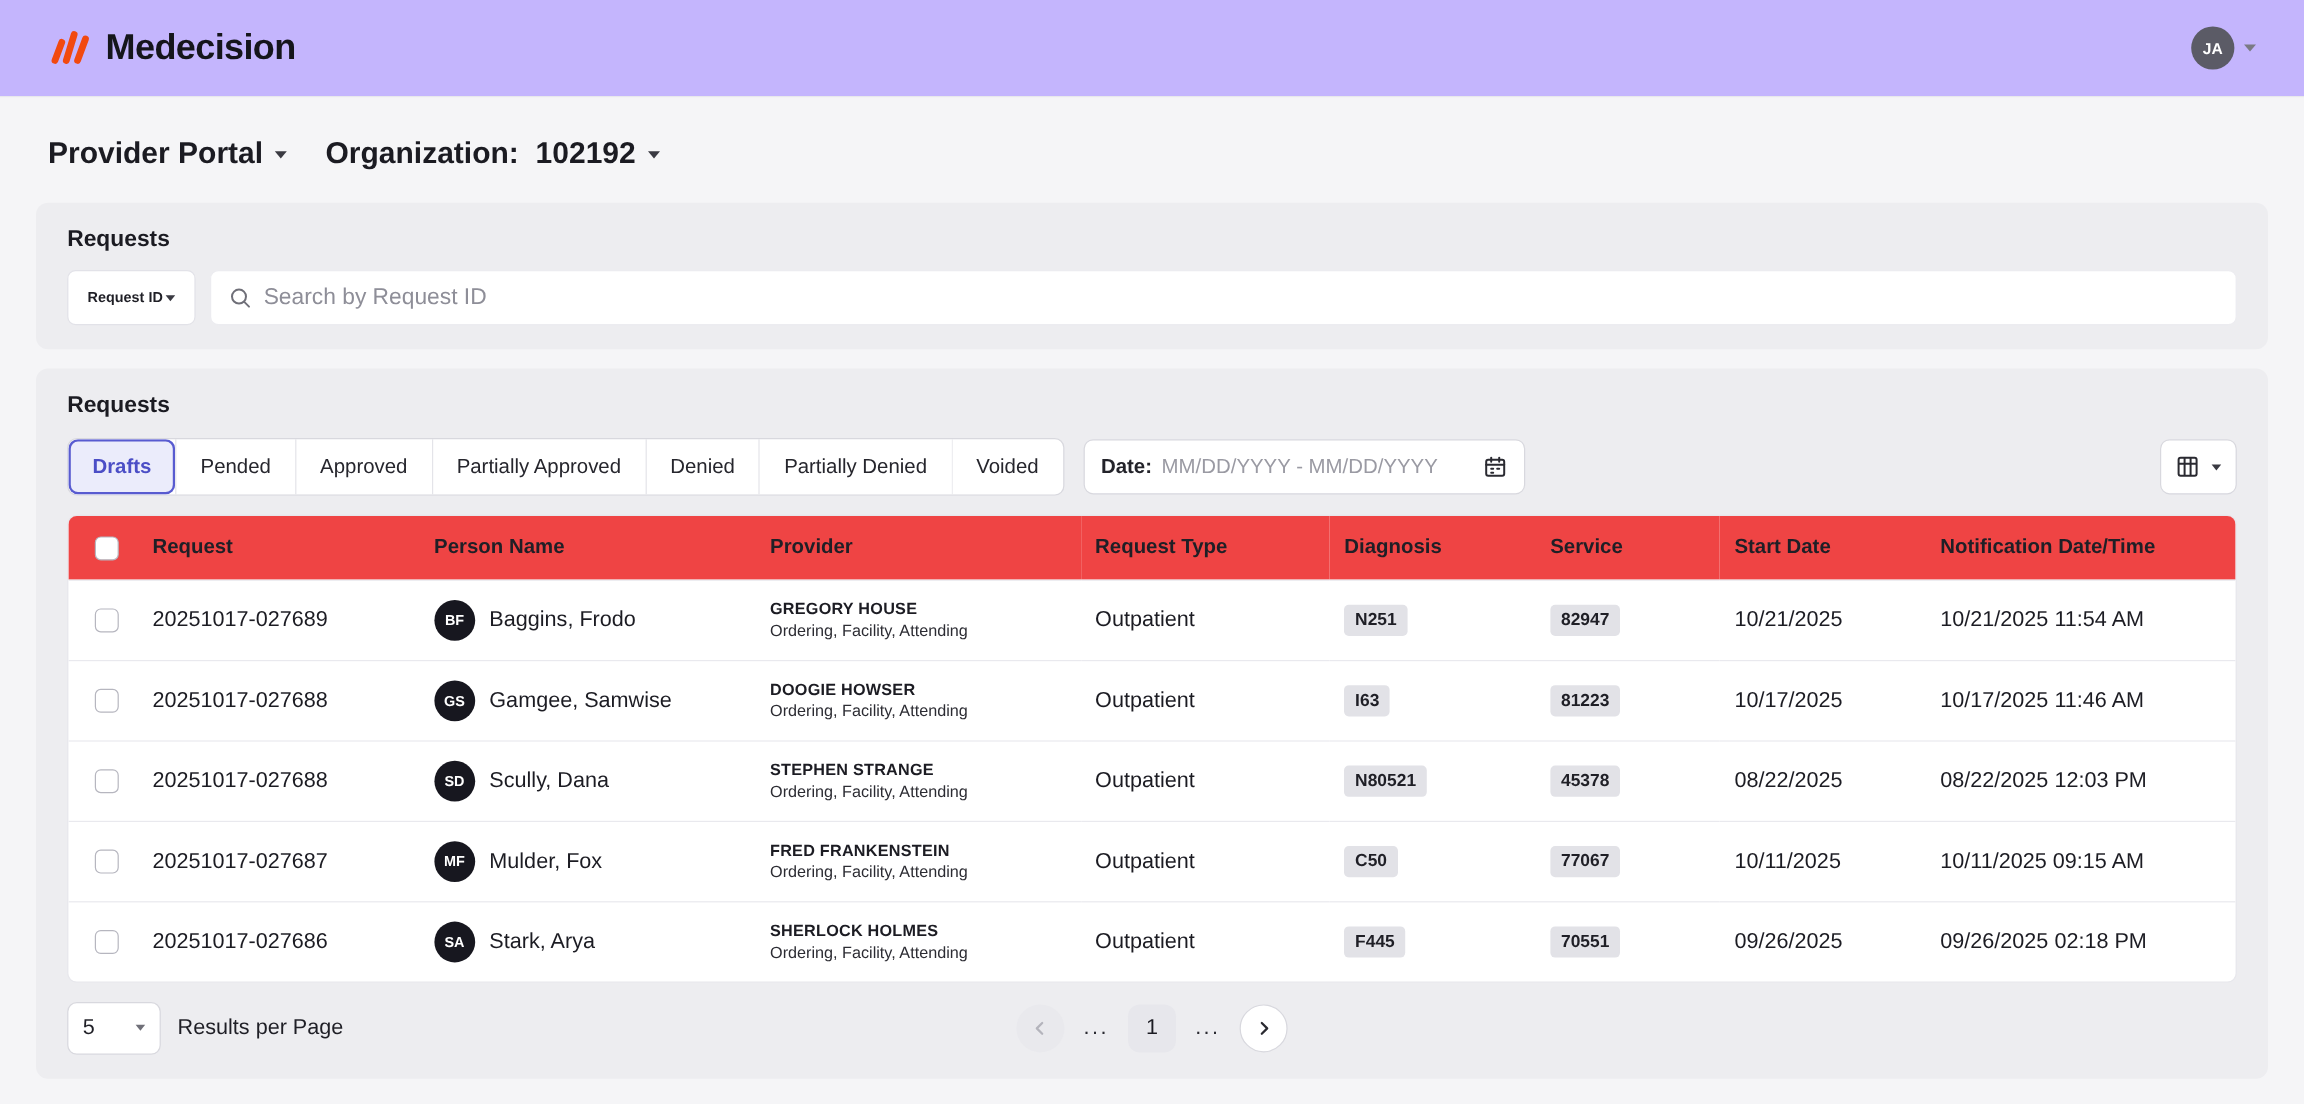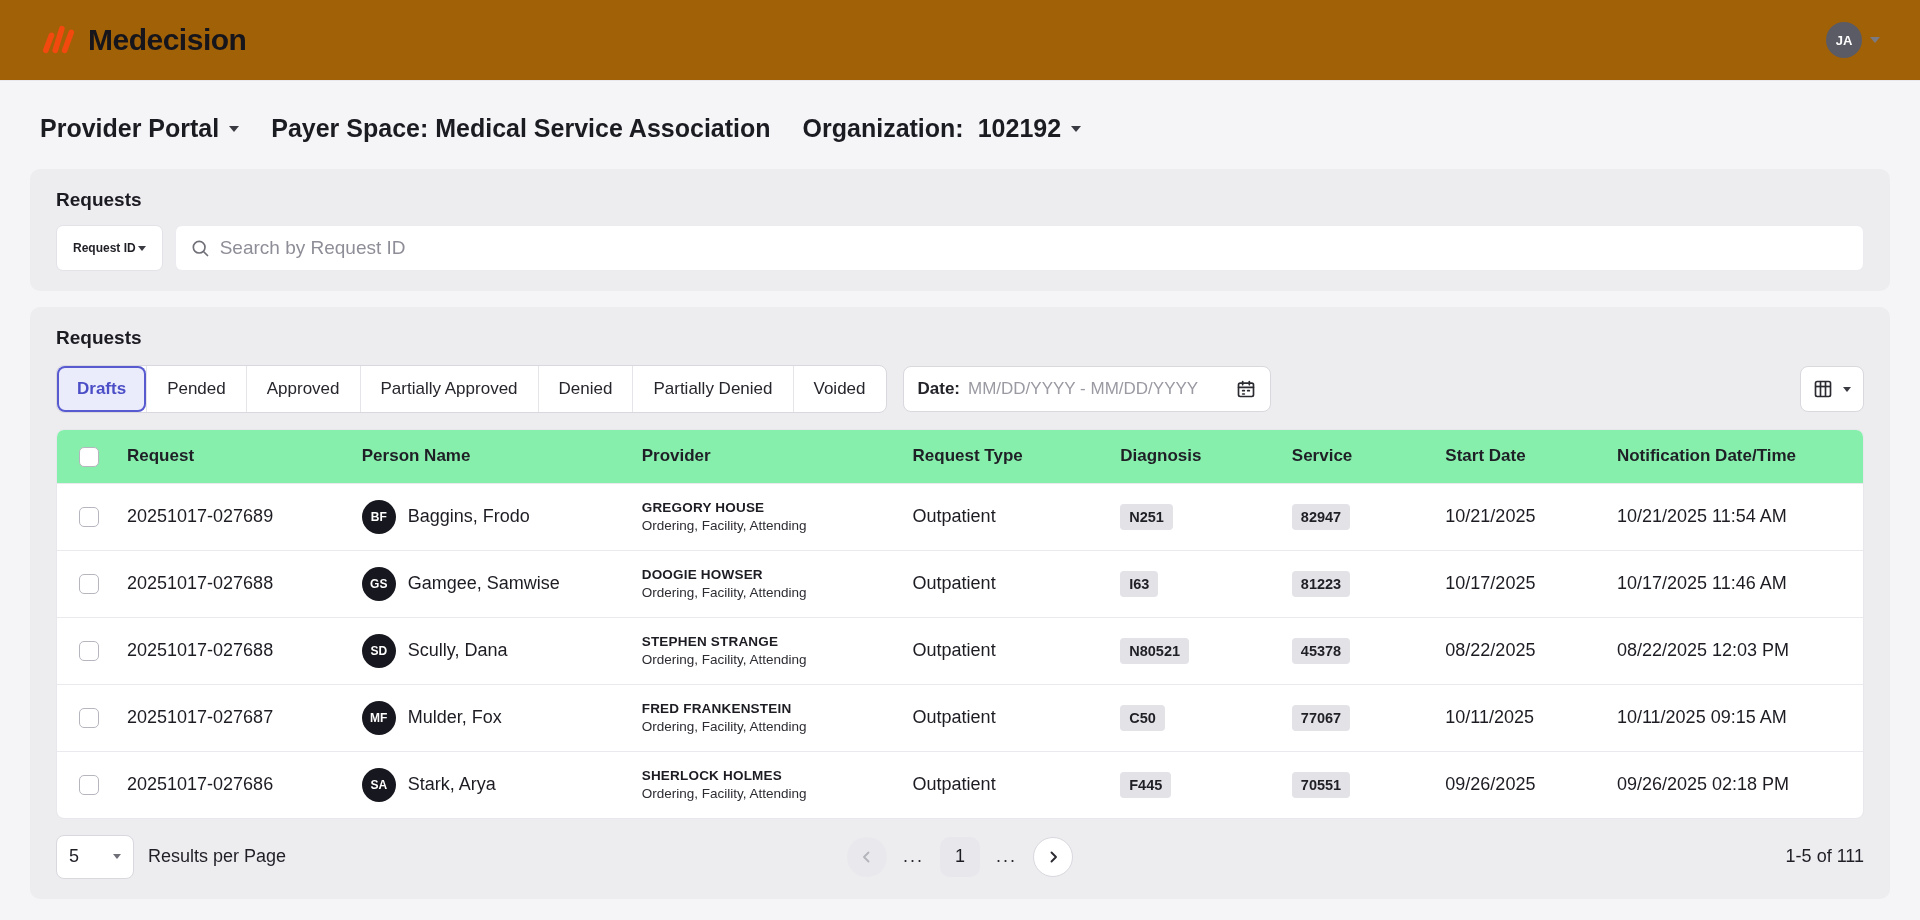--- a/index.html
+++ b/index.html
@@ -6,21 +6,21 @@
   html, body { width: 1920px; height: 920px; }
   body {
     background: #f5f5f7;
     font-family: "Liberation Sans", sans-serif;
     color: #1c1c23;
     overflow: hidden;
   }
 
   
   .topbar {
-    height: 80px; background: #a16207;
+    height: 80px; background: #c4b5fd;
     display: flex; align-items: center; justify-content: space-between;
     padding: 0 40px; box-shadow: 0 1px 0 #e8e8ed;
   }
   .brand { display: flex; align-items: center; gap: 10px; }
   .brand-text { font-size: 30px; font-weight: 700; letter-spacing: -0.5px; color: #15151b; }
   .user-menu { display: flex; align-items: center; gap: 8px; cursor: pointer; }
   .user-avatar {
     width: 36px; height: 36px; border-radius: 50%;
     background: #5b5b66; color: #fff; font-size: 13px; font-weight: 700;
     display: flex; align-items: center; justify-content: center;
@@ -109,21 +109,21 @@
   .icon-btn {
     margin-left: auto; background: #fff; border: 1px solid #d8d8de; border-radius: 8px;
     height: 46px; padding: 0 12px; display: flex; align-items: center; gap: 10px; cursor: pointer;
   }
   .icon-btn .caret { color: #3a3a42; }
 
   
   .table-wrap { background: #fff; border: 1px solid #e7e7ec; border-radius: 8px; overflow: hidden; }
   table { width: 100%; border-collapse: collapse; }
   thead th {
-    background: #86efac; text-align: left; font-size: 17px; font-weight: 600;
+    background: #ef4444; text-align: left; font-size: 17px; font-weight: 600;
     color: #1f1f26; padding: 16px 12px;
   }
   tbody td { padding: 16px 12px; border-top: 1px solid #e9e9ee; font-size: 18px; color: #1c1c23; vertical-align: middle; }
   .col-check { width: 58px; padding-left: 22px; }
   .col-request { width: 13%; }
   .col-person { width: 15.5%; }
   .col-provider { width: 15%; }
   .col-type { width: 11.5%; }
   .col-diag { width: 9.5%; }
   .col-svc { width: 8.5%; }
@@ -195,23 +195,20 @@
   <div class="user-menu">
     <span class="user-avatar">JA</span>
     <span class="caret"></span>
   </div>
 </header>
 
 <nav class="context">
   <div class="ctx-item clickable">
     <span>Provider Portal</span>
     <span class="caret"></span>
-  </div>
-  <div class="ctx-item">
-    <span>Payer Space: Medical Service Association</span>
   </div>
   <div class="ctx-group">
     <span class="ctx-item ctx-label">Organization:</span>
     <div class="ctx-item clickable">
       <span>102192</span>
       <span class="caret"></span>
     </div>
   </div>
 </nav>
 
@@ -412,15 +409,14 @@
       <button class="page-num">1</button>
       <span class="dots">...</span>
       <button class="page-btn next">
         <span style="display:flex;">
           <svg width="18" height="18" viewBox="0 0 24 24">
               <polyline points="10 6 16 12 10 18" fill="none" stroke="currentColor" stroke-width="2.5" stroke-linecap="round" stroke-linejoin="round"></polyline>
             </svg>
         </span>
       </button>
     </div>
-    <div class="range-text">1-5 of 111</div>
   </div>
 </section>
 
 </body></html>

